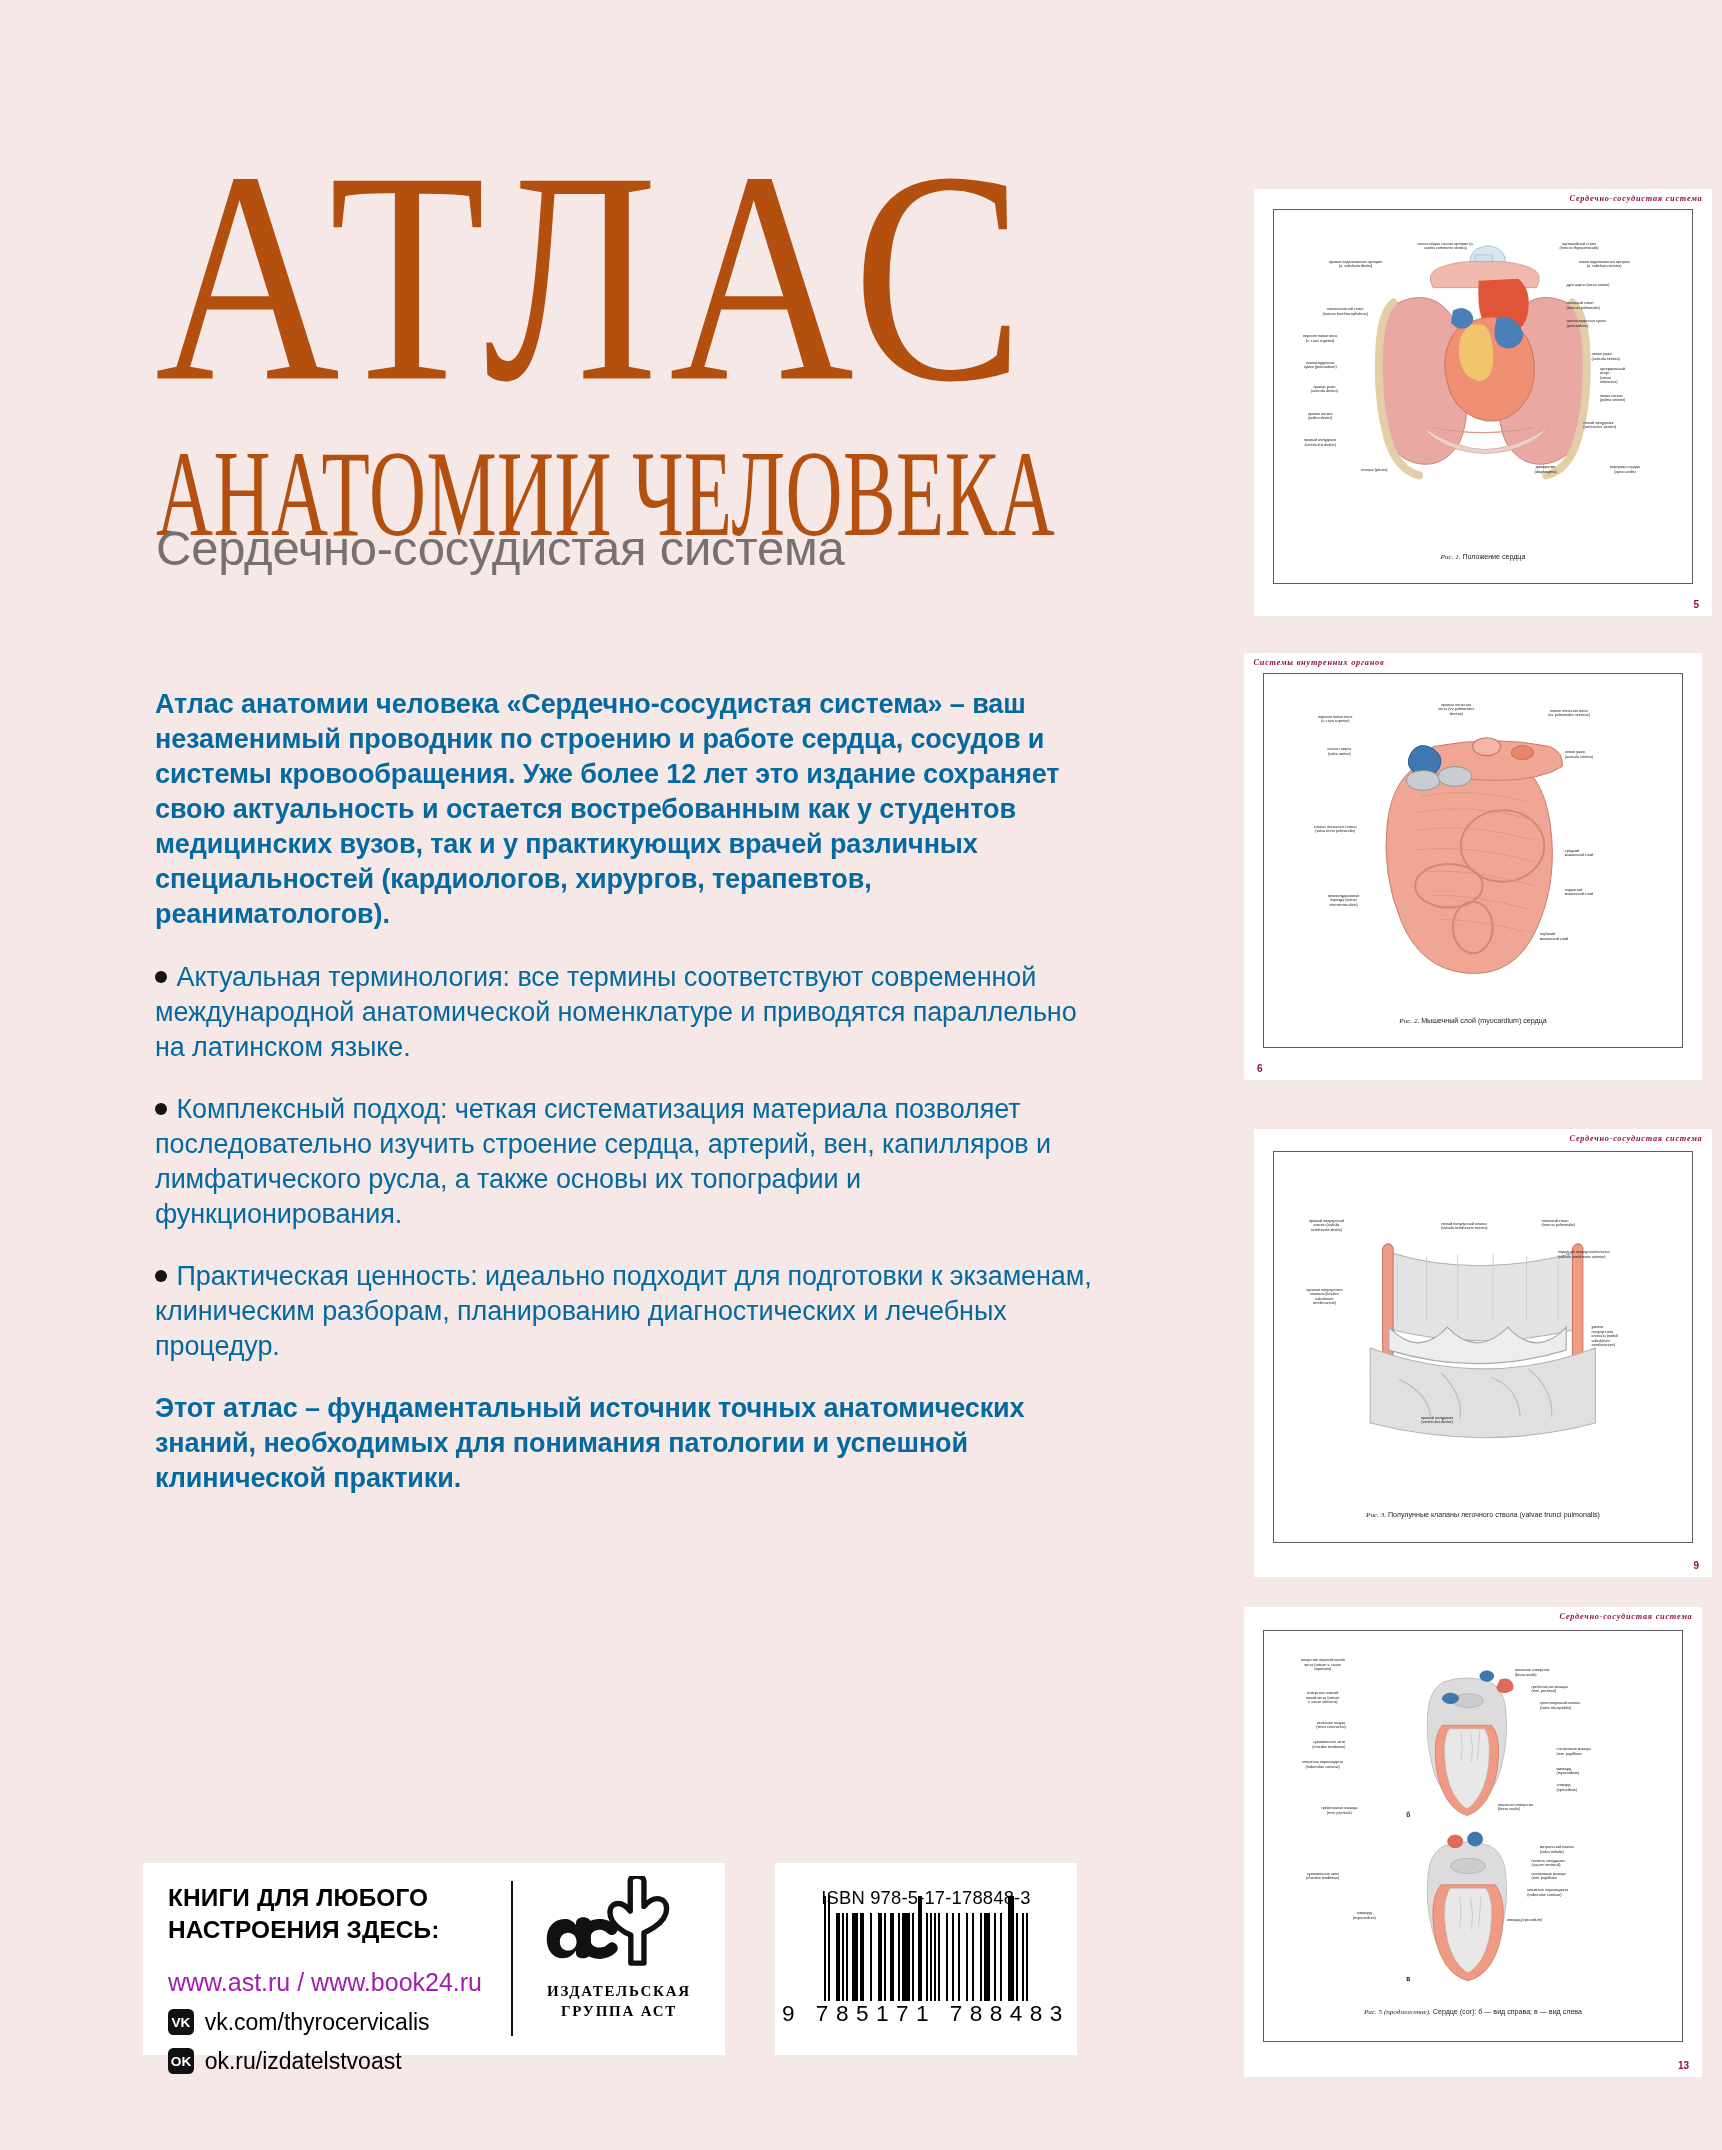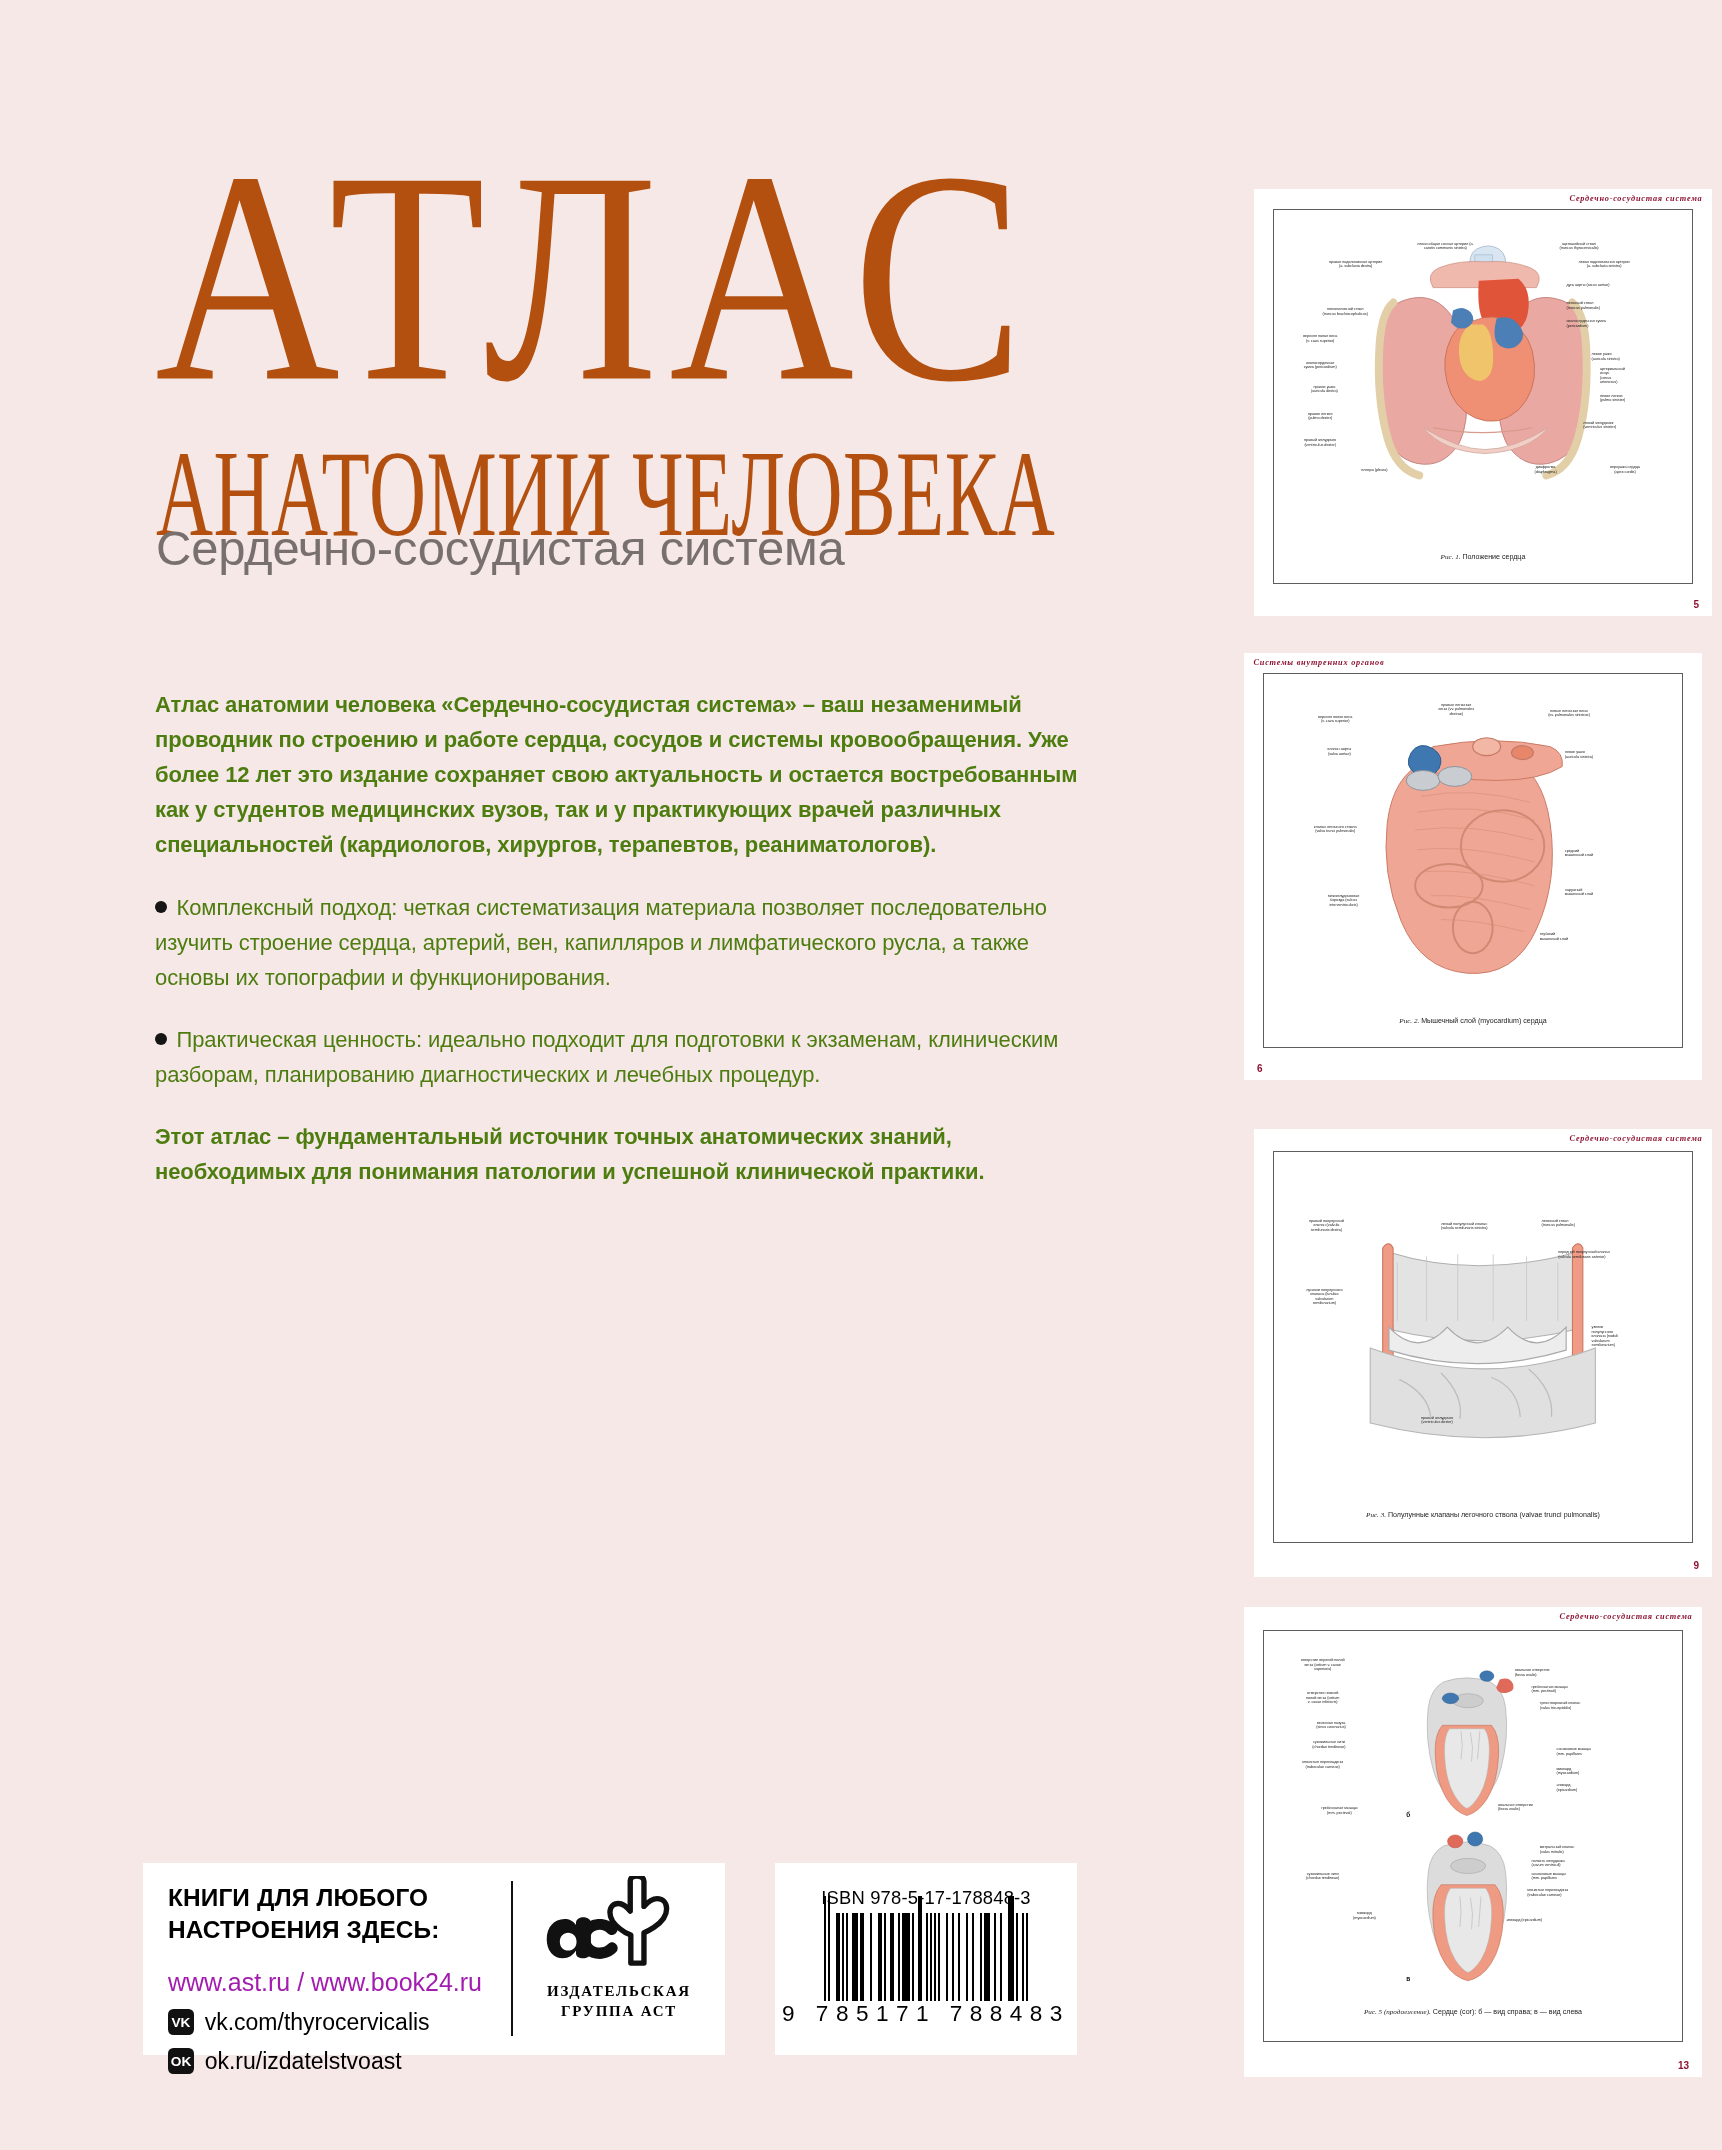--- a/index.html
+++ b/index.html
@@ -65,22 +65,22 @@
     color: #77706e;
     white-space: nowrap;
   }
 
   
   .bodytext {
     position: absolute;
     left: 12px;
     top: 687px;
     width: 946px;
-    color: #4d7c0f;
-    font-size: 22px;
+    color: #0369a1;
+    font-size: 27px;
     line-height: 35px;
     letter-spacing: -0.004em;
     font-family: "Liberation Sans", sans-serif;
   }
   .bodytext p { margin: 0; }
   .p-intro {
     font-weight: bold;
     margin-bottom: 28px !important;
   }
   .p-features-head {
@@ -305,20 +305,21 @@
 
   <div class="left-col">
 
     <div class="title-atlas">АТЛАС</div>
     <div class="title-sub1">АНАТОМИИ ЧЕЛОВЕКА</div>
     <div class="title-sub2">Сердечно-сосудистая система</div>
 
     <div class="bodytext">
       <p class="p-intro">Атлас анатомии человека «Сердечно-сосудистая система» – ваш незаменимый проводник по строению и работе сердца, сосудов и системы кровообращения. Уже более 12 лет это издание сохраняет свою актуальность и остается востребованным как у студентов медицинских вузов, так и у практикующих врачей различных специальностей (кардиологов, хирургов, терапевтов, реаниматологов).</p>
 
+      <p class="bullet-item"><span class="dot"></span><span>Актуальная терминология: все термины соответствуют современной международной анатомической номенклатуре и приводятся параллельно на латинском языке.</span></p>
       <p class="bullet-item"><span class="dot"></span><span>Комплексный подход: четкая систематизация материала позволяет последовательно изучить строение сердца, артерий, вен, капилляров и лимфатического русла, а также основы их топографии и функционирования.</span></p>
       <p class="bullet-item"><span class="dot"></span><span>Практическая ценность: идеально подходит для подготовки к экзаменам, клиническим разборам, планированию диагностических и лечебных процедур.</span></p>
 
       <p class="p-closing">Этот атлас – фундаментальный источник точных анатомических знаний, необходимых для понимания патологии и успешной клинической практики.</p>
     </div>
   </div>
 
   <div class="pub-box">
     <div class="pub-inner">
       <div class="pub-left">

